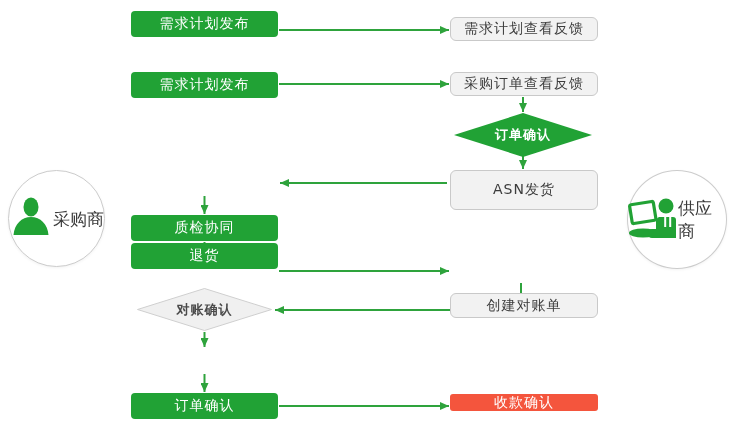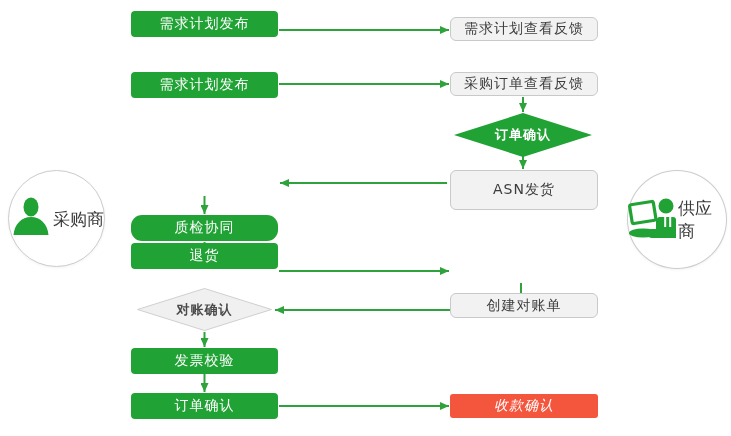--- a/index.html
+++ b/index.html
@@ -16,23 +16,23 @@
   }
   #arrows{position:absolute;left:0;top:0;pointer-events:none;}
   #arrows path,#arrows polyline{stroke:var(--line-green);stroke-width:2;fill:none;}
   #arrows marker path{fill:var(--line-green);stroke:none;}
 
   .node{position:absolute;display:flex;align-items:center;justify-content:center;
         font-size:14px;letter-spacing:1px;white-space:nowrap;}
   .gbox{left:131px;width:147px;height:26px;background:var(--primary-green);color:#ffffff;border-radius:4px;}
   .wbox{left:450px;width:148px;background:var(--node-gray-fill);border:1px solid var(--node-gray-border);
         color:#3c3c3c;border-radius:6px;box-sizing:border-box;}
-  .rbox{left:450px;width:148px;height:24px;background:var(--alert-red);color:#ffffff;border-radius:3px;font-style:italic;}
+  .rbox{left:450px;width:148px;height:17px;background:var(--alert-red);color:#ffffff;border-radius:3px;}
 
-  .n-dpp{top:11px;}  .n-pop{top:72px;}  .n-rcv{top:169px;} .n-qc{top:215px;border-radius:11px;}
+  .n-dpp{top:11px;}  .n-pop{top:72px;}  .n-rcv{top:169px;} .n-qc{top:215px;}
   .n-ret{top:243px;} .n-inv{top:348px;} .n-pay{top:393px;}
   .n-dpf{top:17px;height:24px;}  .n-pof{top:72px;height:24px;}
   .n-asn{top:170px;height:40px;} .n-cst{top:257px;height:25px;margin-top:36px;}
   .n-rcp{top:394px;}
 
   .diamond{position:absolute;}
   .n-oc{left:454px;top:113px;width:138px;height:44px;}
   .n-rc{left:137px;top:288px;width:135px;height:43px;}
   .diamond svg{position:absolute;left:0;top:0;width:100%;height:100%;}
   .diamond .dlabel{position:absolute;left:0;top:0;right:0;bottom:0;display:flex;align-items:center;
@@ -85,23 +85,20 @@
   </div>
   <div class="node gbox n-ret">
     <span>退货</span>
   </div>
   <div class="diamond n-rc">
     <svg viewBox="0 0 135 43" preserveAspectRatio="none">
       <polygon points="67.5,0.5 134.5,21.5 67.5,42.5 0.5,21.5"></polygon>
     </svg>
     <span class="dlabel">对账确认</span>
   </div>
-  <div class="node gbox n-inv">
-    <span>发票校验</span>
-  </div>
   <div class="node gbox n-pay">
     <span>订单确认</span>
   </div>
 
   <div class="node wbox n-dpf">
     <span>需求计划查看反馈</span>
   </div>
   <div class="node wbox n-pof">
     <span>采购订单查看反馈</span>
   </div>

